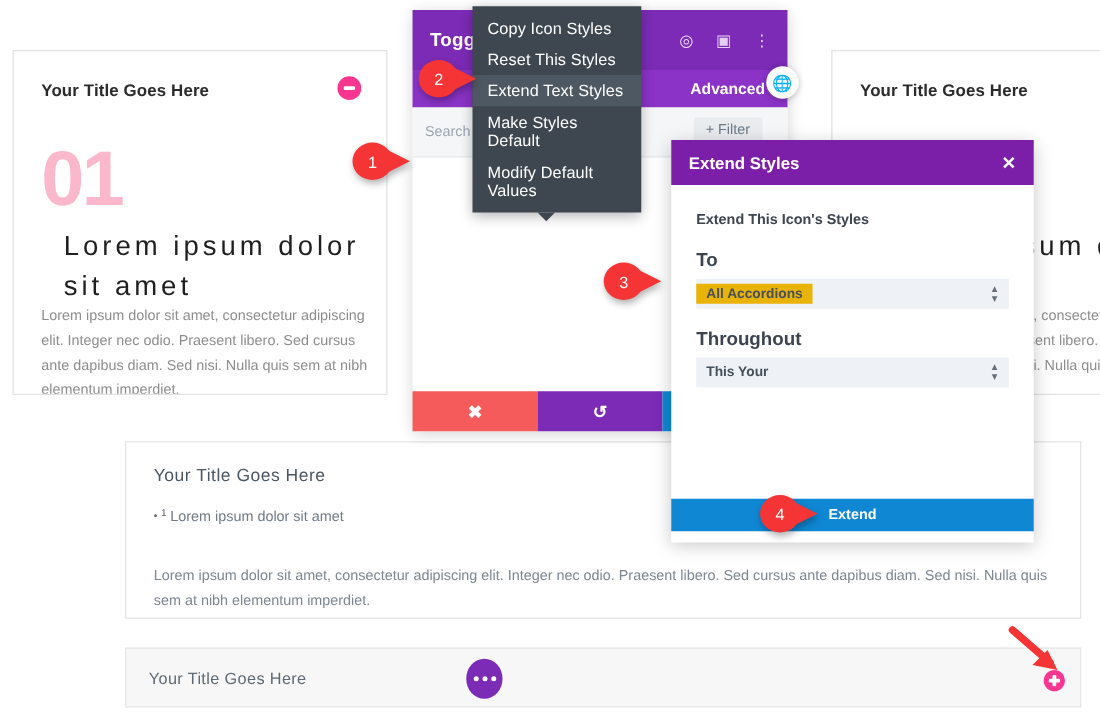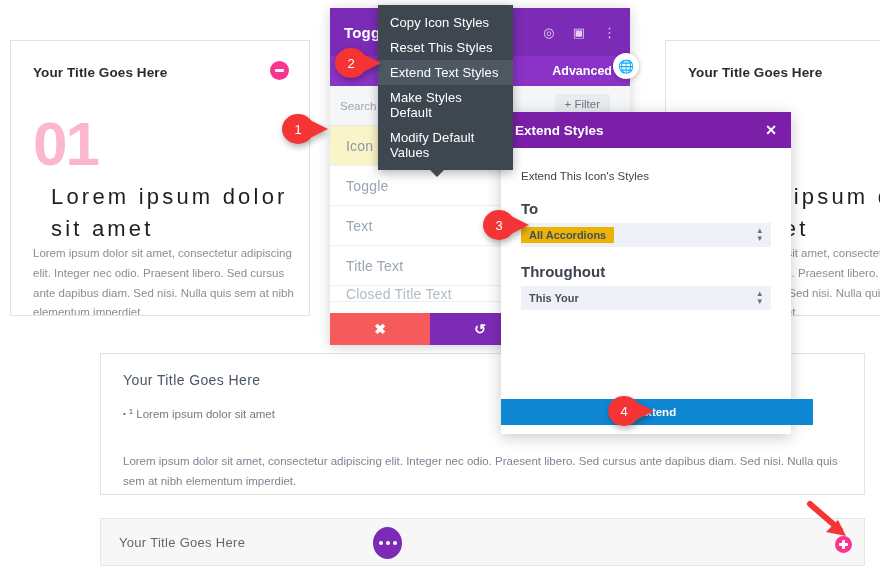--- a/index.html
+++ b/index.html
@@ -256,37 +256,37 @@
     left: 52px; bottom: -7px;
     width: 0; height: 0;
     border-left: 7px solid transparent;
     border-right: 7px solid transparent;
     border-top: 7px solid #3e4750;
   }
 
   
   .ext-dialog {
     position: absolute;
-    left: 501px; top: 112px;
+    left: 537px; top: 112px;
     width: 290px; height: 322px;
     background: #ffffff;
     box-shadow: 0 3px 14px rgba(0,0,0,.22);
     z-index: 20;
   }
   .ext-header {
     height: 36px;
     background: #7b1fa9;
     display: flex; align-items: center; justify-content: space-between;
     padding: 0 14px;
   }
   .ext-title { color: #fff; font-size: 13.5px; font-weight: bold; }
   .ext-close { color: #fff; font-size: 14px; font-weight: bold; line-height: 1; }
   .ext-body { padding: 22px 20px 0 20px; }
   .ext-legend {
-    font-size: 11.5px; font-weight: normal; color: #3c4450;
+    font-size: 11.5px; font-weight: bold; color: #3c4450;
     margin-bottom: 18px;
   }
   .ext-label {
     font-size: 15px; font-weight: bold; color: #3c4450;
     margin-bottom: 6px;
   }
   .ext-select {
     height: 24px;
     background: #eef1f5;
     display: flex; align-items: center;
@@ -299,21 +299,21 @@
   }
   .ext-select .val.hl { background: #eab308; }
   .ext-select .spin {
     position: absolute; right: 9px; top: 50%; transform: translateY(-50%);
     font-size: 9px; color: #66707c; line-height: .85;
     display: flex; flex-direction: column;
   }
   .ext-submit {
     position: absolute;
     left: 0; top: 287px;
-    width: 312px; height: 26px;
+    width: 290px; height: 26px;
     background: #0f87d3;
     color: #ffffff;
     font-size: 11.5px; font-weight: bold;
     display: flex; align-items: center; justify-content: center;
   }
 
   
   .marker {
     position: absolute;
     width: 46px; height: 30px;
@@ -406,27 +406,20 @@
     </div>
     <div class="sm-tabs">
       <span class="sm-tab">Advanced</span>
     </div>
     <div class="sm-search-row">
       <span class="sm-search-ph">Search Options</span>
       <span class="sm-filter-btn">
         <span>+</span>
         <span>Filter</span>
       </span>
-    </div>
-    <div class="sm-list">
-      <div class="sm-item highlight">Icon</div>
-      <div class="sm-item">Toggle</div>
-      <div class="sm-item">Text</div>
-      <div class="sm-item">Title Text</div>
-      <div class="sm-item clipped">Closed Title Text</div>
     </div>
     <div class="sm-footer">
       <div class="sm-btn cancel">✖</div>
       <div class="sm-btn undo">↺</div>
       <div class="sm-btn redo">↻</div>
     </div>
   </div>
   <div class="globe-fab">🌐</div>
 
   <div class="ctx-menu">

